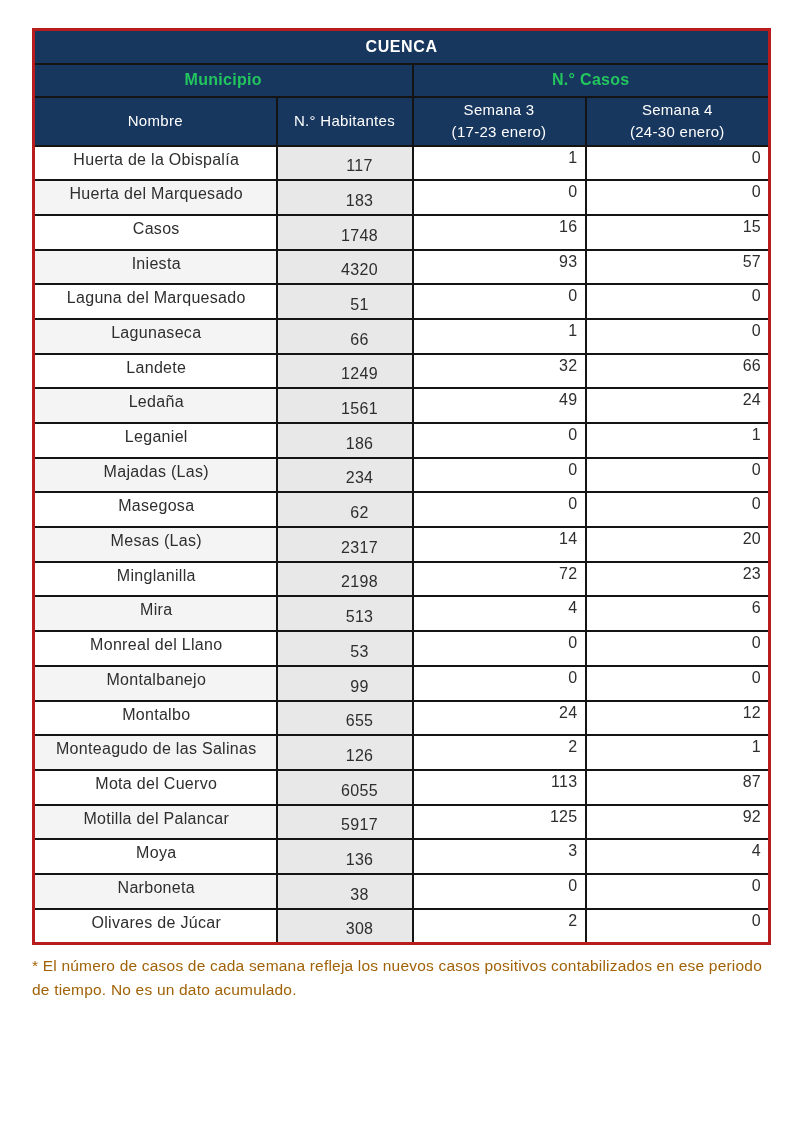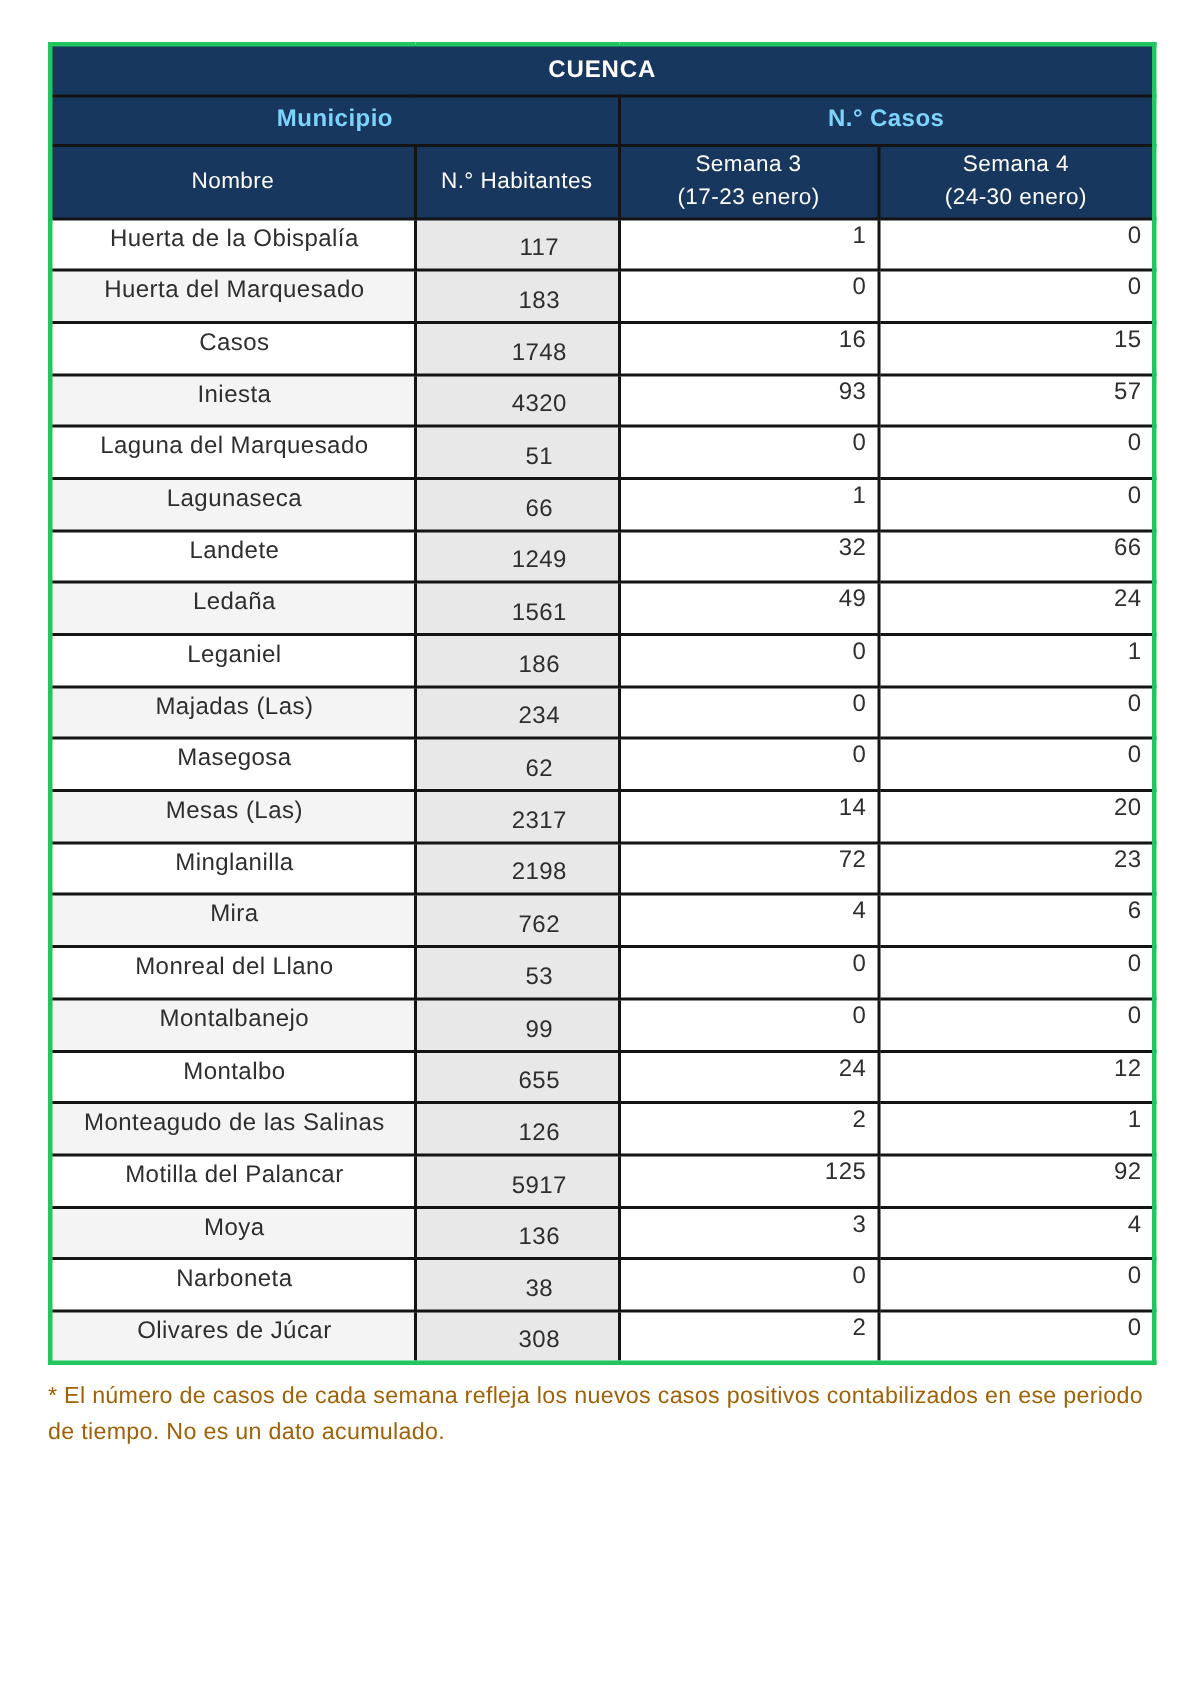--- a/index.html
+++ b/index.html
@@ -21,35 +21,35 @@
     letter-spacing: 0.3px;
   }
   table.cases col.c1 { width: 243px; }
   table.cases col.c2 { width: 136px; }
   table.cases col.c3 { width: 173px; }
   table.cases col.c4 { width: 184px; }
 
   table.cases th, table.cases td {
     border: 2px solid #141414;
   }
-  table.cases { border: 3px solid #22c55e; }
+  table.cases { border: 3px solid #b91c1c; }
 
   
   th.title-cell {
     background: var(--navy, #17375e);
     color: #ffffff;
     font-size: 16px;
     font-weight: bold;
     text-align: center;
     height: 34px;
     letter-spacing: 0.6px;
   }
   th.group-cell {
     background: var(--navy, #17375e);
-    color: #7dd3fc;
+    color: #22c55e;
     font-size: 16px;
     font-weight: bold;
     text-align: center;
     height: 33px;
   }
   th.sub-cell {
     background: var(--navy, #17375e);
     color: #ffffff;
     font-size: 15px;
     font-weight: normal;
@@ -197,21 +197,21 @@
       <td class="c-case">20</td>
     </tr>
         <tr class="data-row">
       <td class="c-name">Minglanilla</td>
       <td class="c-hab">2198</td>
       <td class="c-case">72</td>
       <td class="c-case">23</td>
     </tr>
         <tr class="data-row">
       <td class="c-name">Mira</td>
-      <td class="c-hab">762</td>
+      <td class="c-hab">513</td>
       <td class="c-case">4</td>
       <td class="c-case">6</td>
     </tr>
         <tr class="data-row">
       <td class="c-name">Monreal del Llano</td>
       <td class="c-hab">53</td>
       <td class="c-case">0</td>
       <td class="c-case">0</td>
     </tr>
         <tr class="data-row">
@@ -226,20 +226,26 @@
       <td class="c-case">24</td>
       <td class="c-case">12</td>
     </tr>
         <tr class="data-row">
       <td class="c-name">Monteagudo de las Salinas</td>
       <td class="c-hab">126</td>
       <td class="c-case">2</td>
       <td class="c-case">1</td>
     </tr>
         <tr class="data-row">
+      <td class="c-name">Mota del Cuervo</td>
+      <td class="c-hab">6055</td>
+      <td class="c-case">113</td>
+      <td class="c-case">87</td>
+    </tr>
+        <tr class="data-row">
       <td class="c-name">Motilla del Palancar</td>
       <td class="c-hab">5917</td>
       <td class="c-case">125</td>
       <td class="c-case">92</td>
     </tr>
         <tr class="data-row">
       <td class="c-name">Moya</td>
       <td class="c-hab">136</td>
       <td class="c-case">3</td>
       <td class="c-case">4</td>

